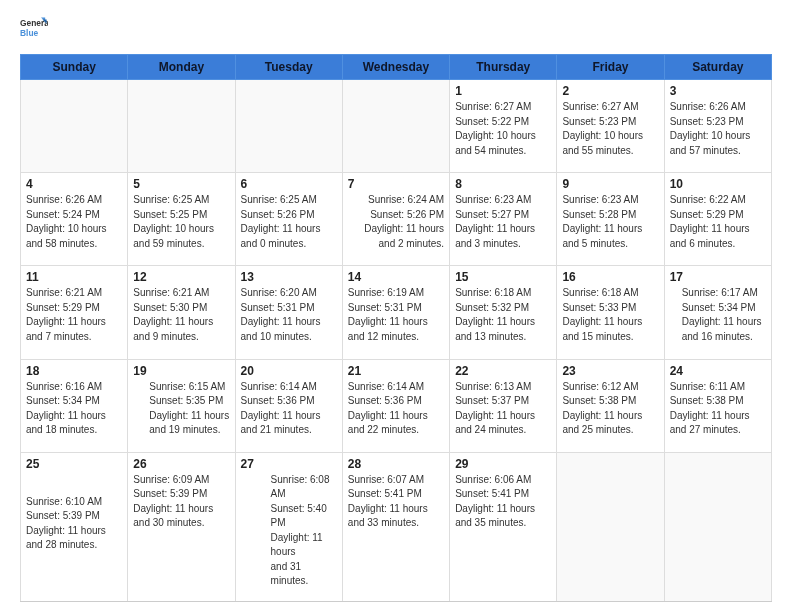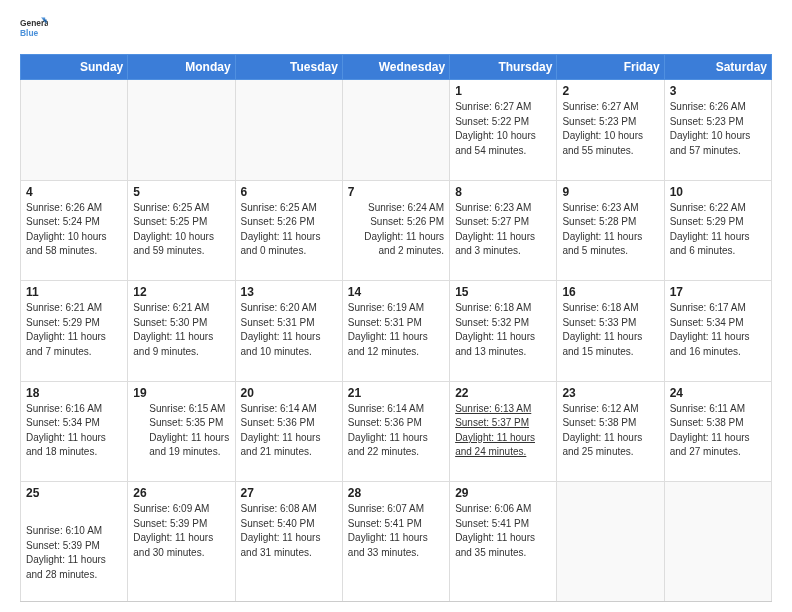--- a/index.html
+++ b/index.html
@@ -49,26 +49,26 @@
       flex: 1;
       border: 1px solid #ccc;
       border-collapse: collapse;
       width: 100%;
       table-layout: fixed;
     }
     .calendar thead tr {
       background: #3b7dd8;
     }
     .calendar thead th {
-      color: #ffffff;
+      color: #0f172a;
       font-size: 12px;
       font-weight: bold;
       padding: 5px 4px;
       border: 1px solid #5090e0;
-      text-align: right;
+      text-align: center;
     }
     .calendar tbody tr {
       border-bottom: 1px solid #ccc;
     }
     .calendar tbody td {
       vertical-align: top;
       border: 1px solid #ddd;
       padding: 4px 5px;
       font-size: 9.5px;
       color: #333;
@@ -241,21 +241,21 @@
           </td>
           <td>
             <span class="day-num">16</span>
             <div class="cell-content" style="white-space: pre-line;">Sunrise: 6:18 AM
 Sunset: 5:33 PM
 Daylight: 11 hours
 and 15 minutes.</div>
           </td>
           <td>
             <span class="day-num">17</span>
-            <div class="cell-content" style="white-space: pre-line;">Sunrise: 6:17 AM
+            <div class="cell-content" style="white-space: pre-line; margin-left: 12px;">Sunrise: 6:17 AM
 Sunset: 5:34 PM
 Daylight: 11 hours
 and 16 minutes.</div>
           </td>
         </tr>
         <tr>
           <td>
             <span class="day-num">18</span>
             <div class="cell-content" style="white-space: pre-line;">Sunrise: 6:16 AM
 Sunset: 5:34 PM
@@ -278,21 +278,21 @@
           </td>
           <td>
             <span class="day-num">21</span>
             <div class="cell-content" style="white-space: pre-line;">Sunrise: 6:14 AM
 Sunset: 5:36 PM
 Daylight: 11 hours
 and 22 minutes.</div>
           </td>
           <td>
             <span class="day-num">22</span>
-            <div class="cell-content" style="white-space: pre-line; text-decoration: underline;">Sunrise: 6:13 AM
+            <div class="cell-content" style="white-space: pre-line;">Sunrise: 6:13 AM
 Sunset: 5:37 PM
 Daylight: 11 hours
 and 24 minutes.</div>
           </td>
           <td>
             <span class="day-num">23</span>
             <div class="cell-content" style="white-space: pre-line;">Sunrise: 6:12 AM
 Sunset: 5:38 PM
 Daylight: 11 hours
 and 25 minutes.</div>
@@ -315,21 +315,21 @@
           </td>
           <td>
             <span class="day-num">26</span>
             <div class="cell-content" style="white-space: pre-line;">Sunrise: 6:09 AM
 Sunset: 5:39 PM
 Daylight: 11 hours
 and 30 minutes.</div>
           </td>
           <td>
             <span class="day-num">27</span>
-            <div class="cell-content" style="white-space: pre-line;">Sunrise: 6:08 AM
+            <div class="cell-content" style="white-space: pre-line; margin-left: 30px;">Sunrise: 6:08 AM
 Sunset: 5:40 PM
 Daylight: 11 hours
 and 31 minutes.</div>
           </td>
           <td>
             <span class="day-num">28</span>
             <div class="cell-content" style="white-space: pre-line;">Sunrise: 6:07 AM
 Sunset: 5:41 PM
 Daylight: 11 hours
 and 33 minutes.</div>

